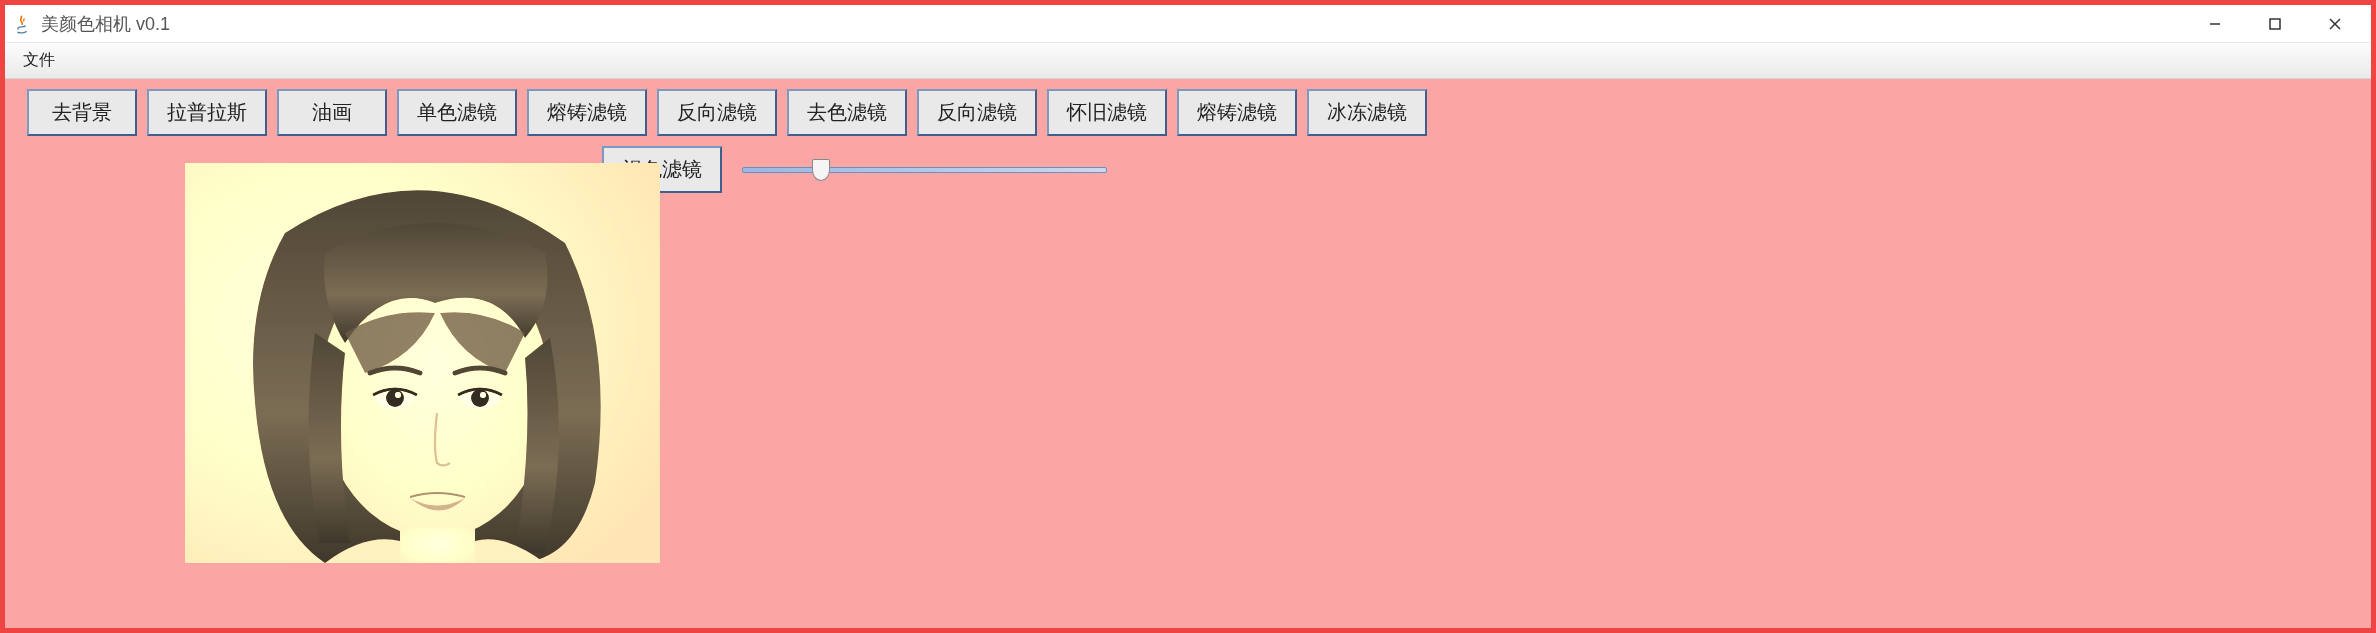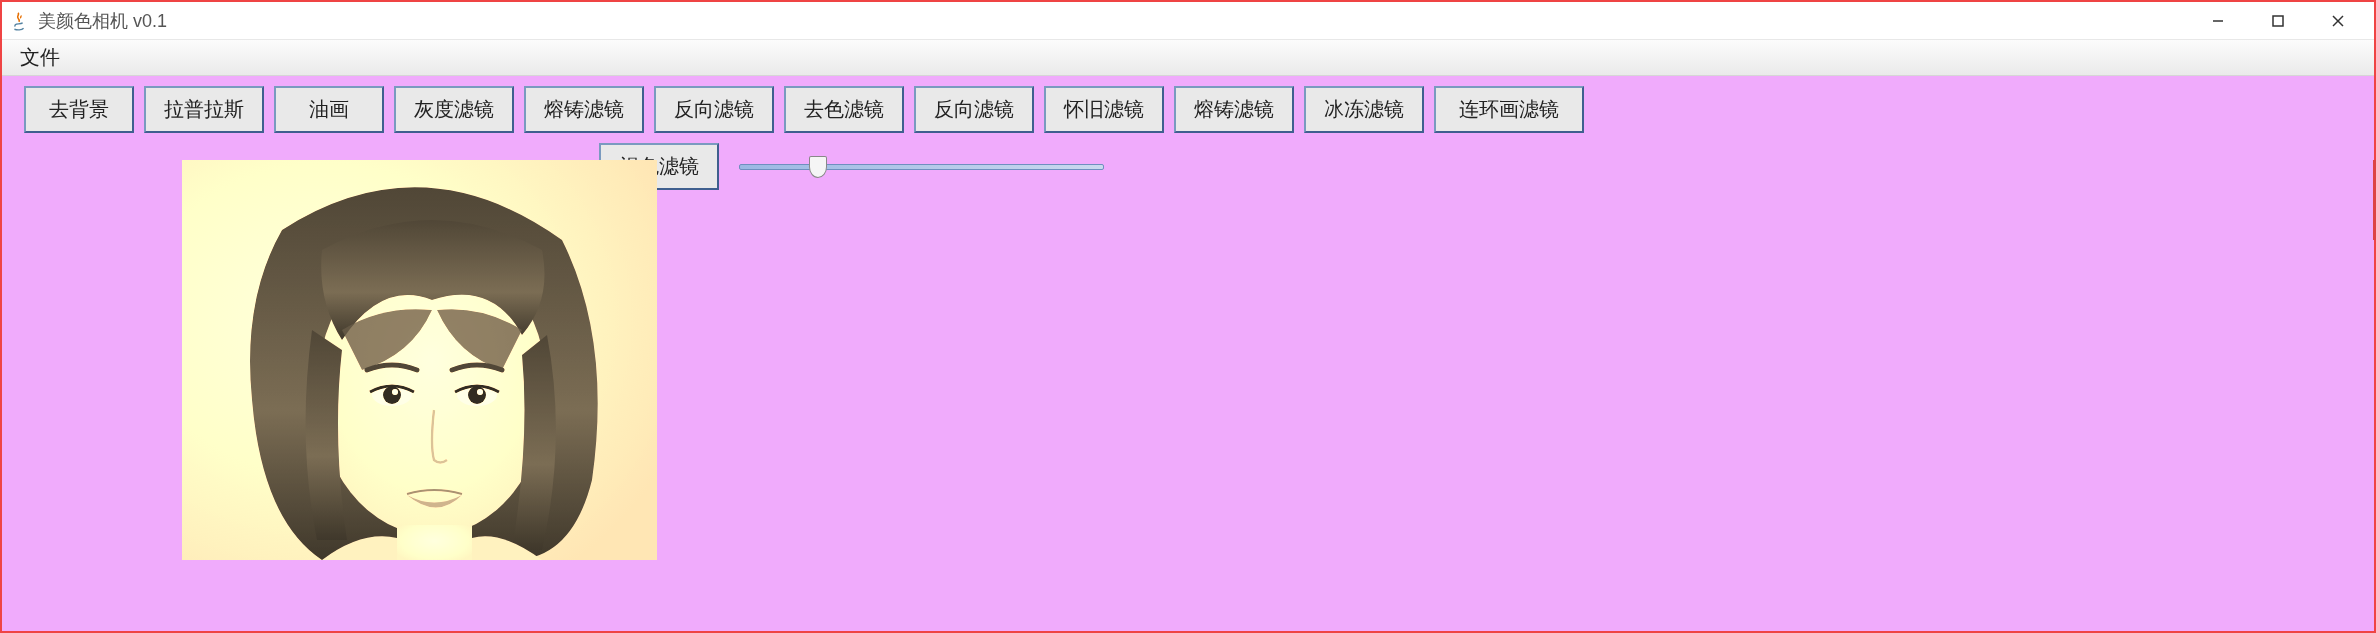--- a/index.html
+++ b/index.html
@@ -10,22 +10,22 @@
     body {
       font-family: "Microsoft YaHei", "SimSun", sans-serif;
       background: #f0f0f0;
       width: 2376px;
       height: 633px;
       overflow: hidden;
     }
     .window {
       width: 100%;
       height: 100%;
-      background: #f0abfc;
-      border: 2px solid #ef4444;
+      background: #fca5a5;
+      border: 5px solid #ef4444;
       display: flex;
       flex-direction: column;
       justify-content: flex-end;
     }
     .titlebar {
       height: 38px;
       background: #ffffff;
       display: flex;
       align-items: center;
       padding: 0 6px;
@@ -56,21 +56,21 @@
     }
     .menubar {
       height: 36px;
       background: linear-gradient(#fcfcfc, #eaeaea);
       display: flex;
       align-items: center;
       padding: 0 10px;
       border-bottom: 1px solid #d6d6d6;
     }
     .menu-item {
-      font-size: 20px;
+      font-size: 16px;
       color: #222;
       padding: 4px 8px;
     }
     .toolbar {
       padding: 10px 22px 6px 22px;
       display: flex;
       flex-wrap: wrap;
       gap: 12px 10px;
       align-items: center;
     }
@@ -194,29 +194,28 @@
   </div>
 
   <div class="menubar">
     <div class="menu-item">文件</div>
   </div>
 
   <div class="toolbar">
     <button class="filter-btn">去背景</button>
     <button class="filter-btn">拉普拉斯</button>
     <button class="filter-btn">油画</button>
-    <button class="filter-btn">灰度滤镜</button>
+    <button class="filter-btn">单色滤镜</button>
     <button class="filter-btn">熔铸滤镜</button>
     <button class="filter-btn">反向滤镜</button>
     <button class="filter-btn">去色滤镜</button>
     <button class="filter-btn">反向滤镜</button>
     <button class="filter-btn">怀旧滤镜</button>
     <button class="filter-btn">熔铸滤镜</button>
     <button class="filter-btn">冰冻滤镜</button>
-    <button class="filter-btn wide">连环画滤镜</button>
   </div>
 
   <div class="row2">
     <button class="filter-btn">褐色滤镜</button>
     <div class="slider-container">
       <div class="slider-track"></div>
       <div class="slider-thumb"></div>
     </div>
   </div>
 

